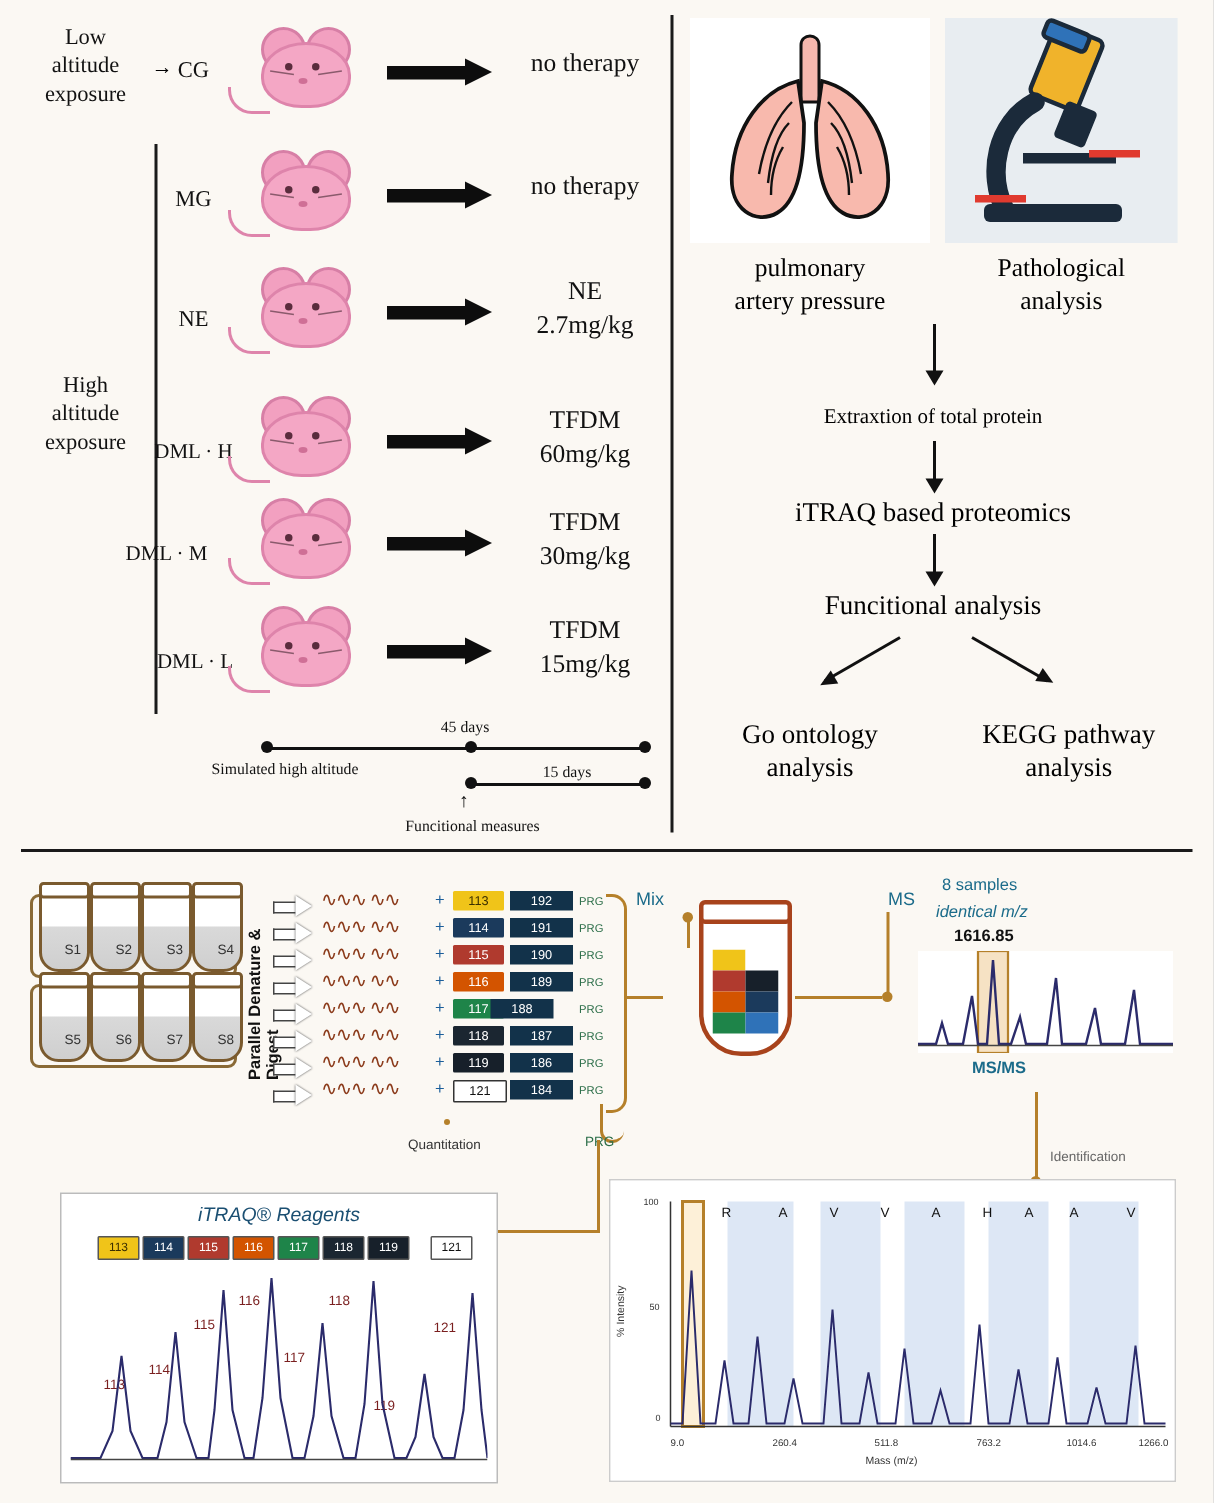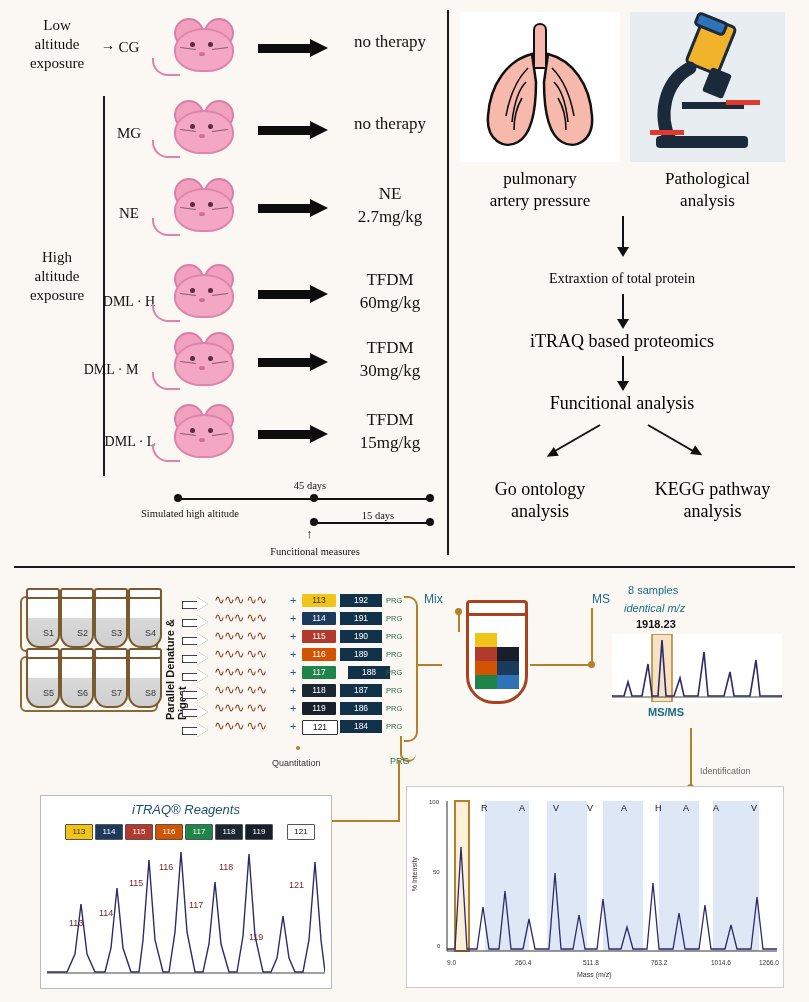--- a/index.html
+++ b/index.html
@@ -375,21 +375,21 @@
     <div class="prgchip" style="left:340px;top:80px;">189</div>
     <div class="prgtxt" style="left:386px;top:82px;">PRG</div>
 
     <div class="hollowarrow" style="left:182px;top:102px;">
         <div class="b"></div>
         <div class="t"></div>
       </div>
     <div class="squiggle" style="left:214px;top:96px;">∿∿∿ ∿∿</div>
     <div style="position:absolute;left:290px;top:98px;font-size:11px;color:#1b5e9a;font-family:'Liberation Sans',sans-serif;">+</div>
     <div class="tagchip" style="left:302px;top:98px;background:#1e8449;color:#fff;">117</div>
-    <div class="prgchip" style="left:348px;top:98px;">188</div>
+    <div class="prgchip" style="left:327px;top:98px;">188</div>
     <div class="prgtxt" style="left:386px;top:100px;">PRG</div>
 
     <div class="hollowarrow" style="left:182px;top:120px;">
         <div class="b"></div>
         <div class="t"></div>
       </div>
     <div class="squiggle" style="left:214px;top:114px;">∿∿∿ ∿∿</div>
     <div style="position:absolute;left:290px;top:116px;font-size:11px;color:#1b5e9a;font-family:'Liberation Sans',sans-serif;">+</div>
     <div class="tagchip" style="left:302px;top:116px;background:#1b2631;color:#fff;">118</div>
     <div class="prgchip" style="left:340px;top:116px;">187</div>
@@ -435,21 +435,21 @@
       </svg>
     </div>
 
     <div class="flowline" style="left:530px;top:96px;width:58px;height:2px;"></div>
     <div class="btxt" style="left:592px;top:24px;font-size:12px;">MS</div>
     <div class="flowdot" style="left:588px;top:93px;"></div>
     <div class="flowline" style="left:591px;top:40px;width:2px;height:56px;"></div>
 
     <div class="btxt" style="left:628px;top:16px;">8 samples</div>
     <div class="btxt" style="left:624px;top:34px;font-style:italic;">identical m/z</div>
-    <div class="btxt" style="left:636px;top:50px;color:#111;font-weight:bold;">1918.23</div>
+    <div class="btxt" style="left:636px;top:50px;color:#111;font-weight:bold;">1616.85</div>
     <div class="specbox" style="left:612px;top:66px;width:170px;height:68px;">
       <svg width="170" height="68" viewBox="0 0 170 68">
         <rect width="170" height="68" fill="#ffffff"></rect>
         <rect x="40" y="0" width="20" height="68" fill="#f6e2c4" stroke="#b5802a" stroke-width="1.5"></rect>
         <polyline points="0,62 12,62 16,48 20,62 30,62 36,30 40,62 46,62 50,6 54,62 62,62 68,44 72,62 86,62 92,18 96,62 112,62 118,38 122,62 138,62 144,26 148,62 170,62" fill="none" stroke="#2b2b6b" stroke-width="1.6"></polyline>
         <line x1="0" y1="63" x2="170" y2="63" stroke="#444" stroke-width="1"></line>
       </svg>
     </div>
     <div class="btxt" style="left:648px;top:138px;font-weight:bold;">MS/MS</div>
 

